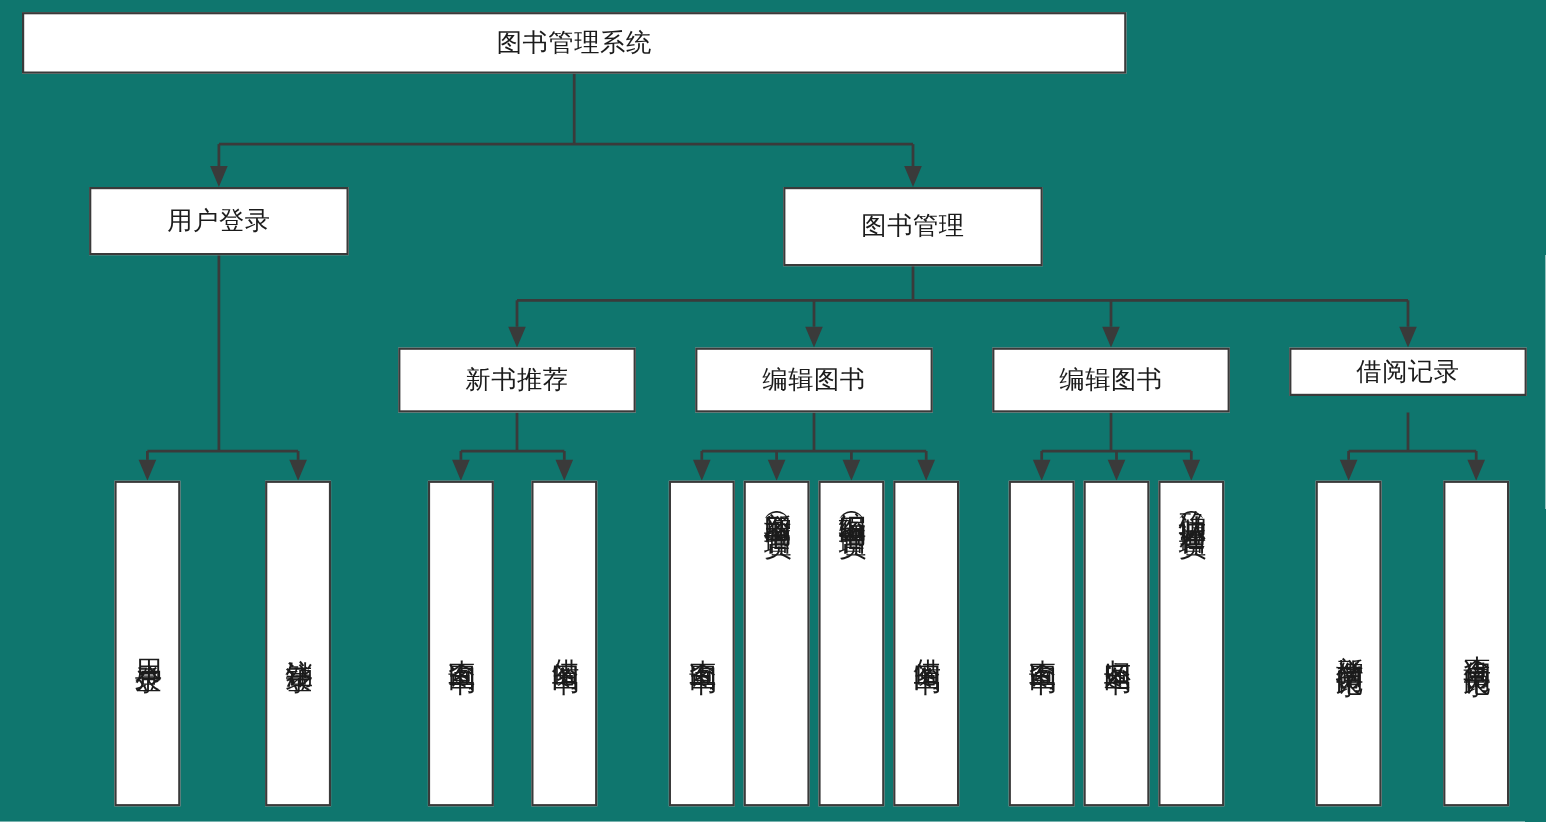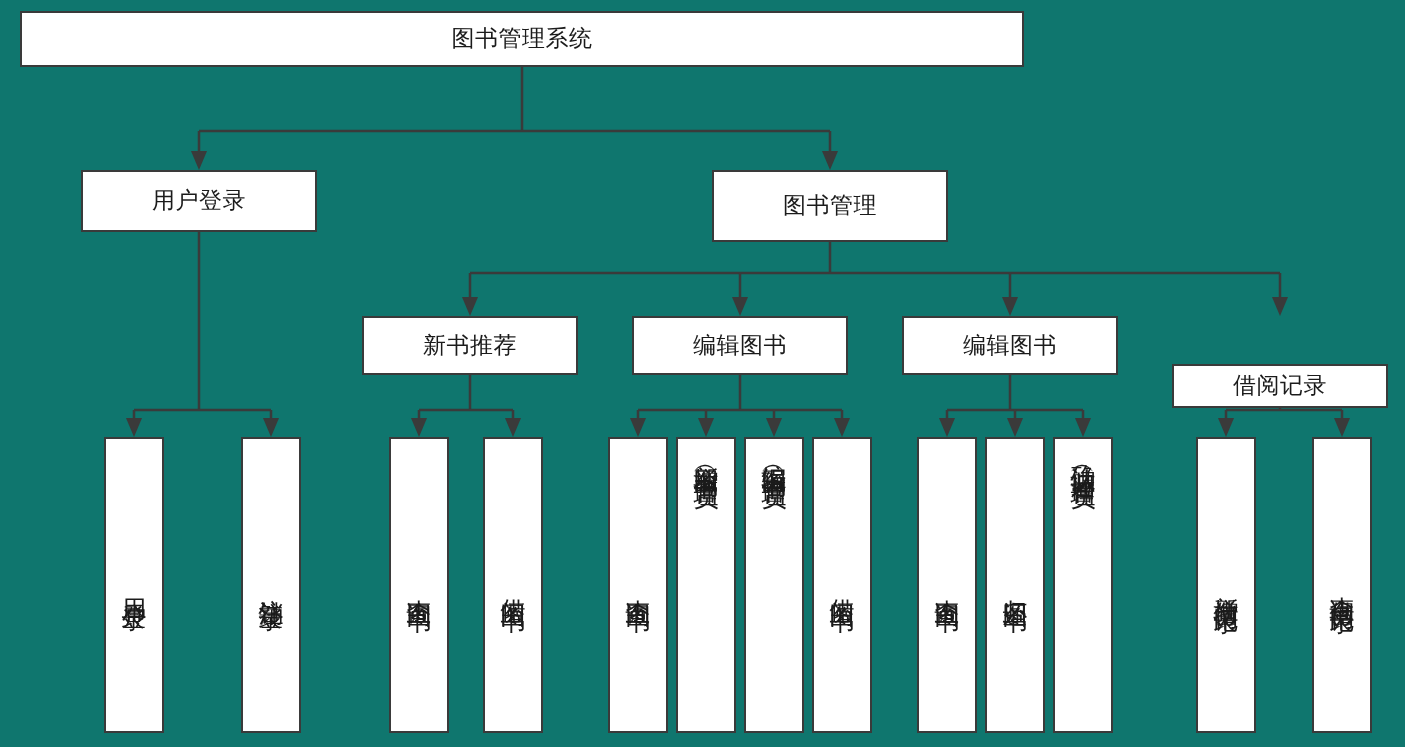--- a/index.html
+++ b/index.html
@@ -142,21 +142,21 @@
       </div>
       <div class="node horiz" style="left: 362px; top: 316px; width: 216px; height: 59px;">
         <span class="node-label">新书推荐</span>
       </div>
       <div class="node horiz" style="left: 632px; top: 316px; width: 216px; height: 59px;">
         <span class="node-label">编辑图书</span>
       </div>
       <div class="node horiz" style="left: 902px; top: 316px; width: 216px; height: 59px;">
         <span class="node-label">编辑图书</span>
       </div>
-      <div class="node horiz" style="left: 1172px; top: 316px; width: 216px; height: 44px; margin-top: 48px;">
+      <div class="node horiz" style="left: 1172px; top: 316px; width: 216px; height: 44px;">
         <span class="node-label">借阅记录</span>
       </div>
       <div class="node vert centered" style="left: 104px; top: 437px; width: 60px; height: 296px;">
         <span class="node-label">用户登录</span>
       </div>
       <div class="node vert centered" style="left: 241px; top: 437px; width: 60px; height: 296px;">
         <span class="node-label">注销登录</span>
       </div>
       <div class="node vert centered" style="left: 389px; top: 437px; width: 60px; height: 296px;">
         <span class="node-label">查询图书</span>

